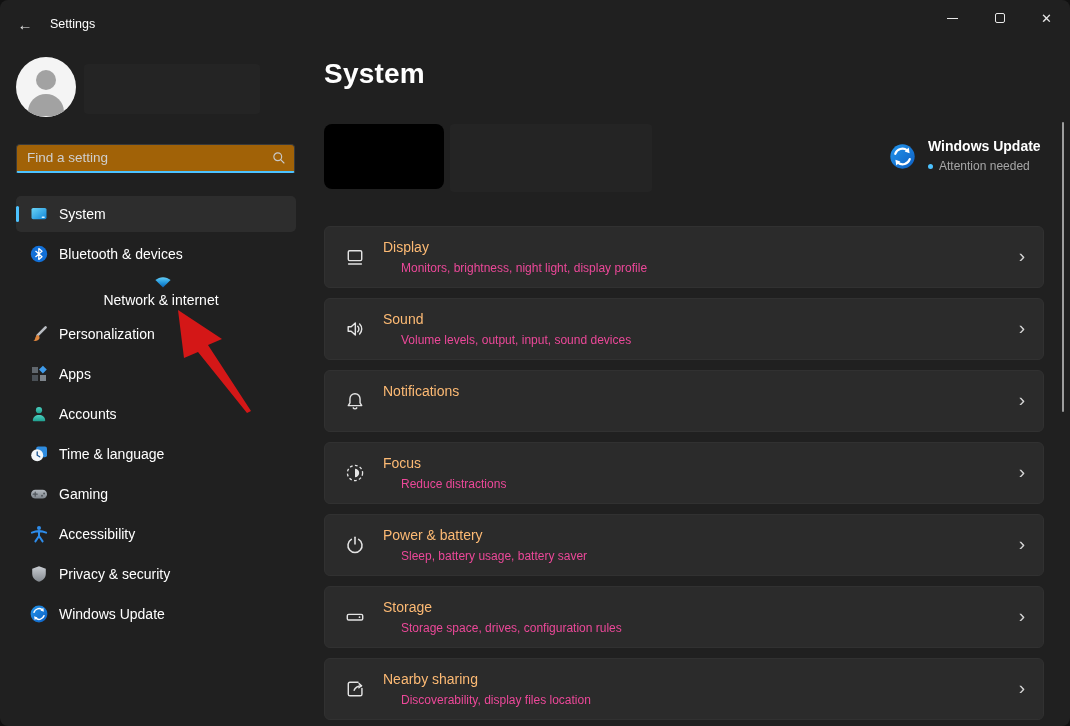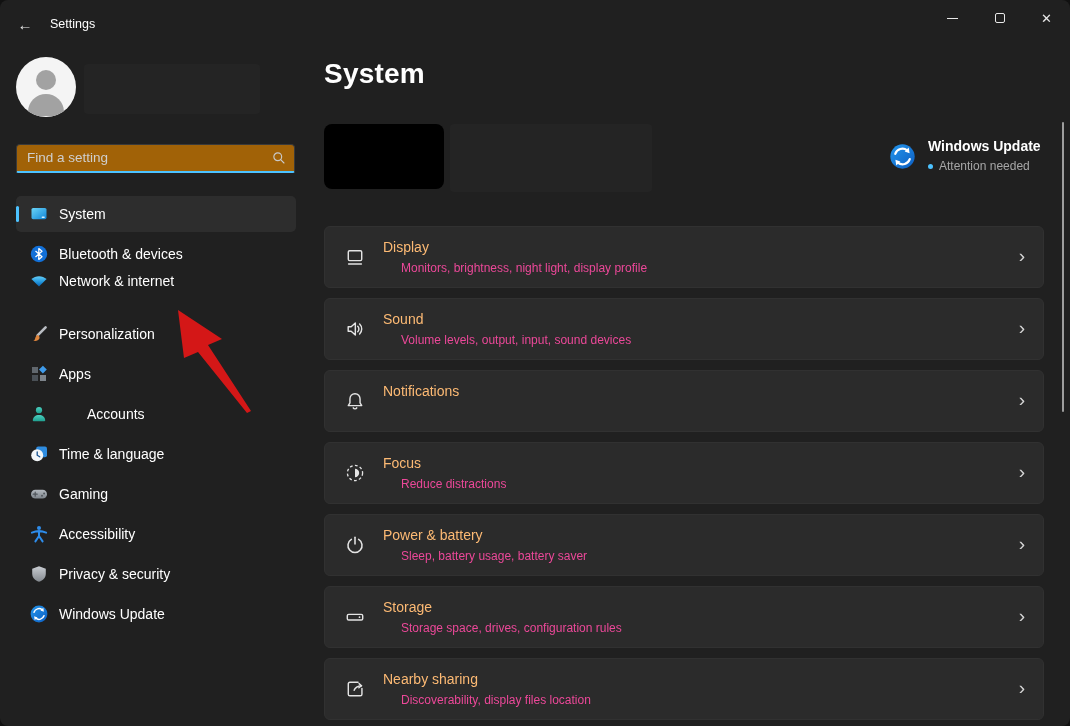--- a/index.html
+++ b/index.html
@@ -145,21 +145,21 @@
   </div>
       <div class="nav-item" style="top: 236px;">
     <span class="nav-icon">
           <svg viewBox="0 0 20 20">
             <circle cx="10" cy="10" r="8.2" fill="#1270d8"></circle>
             <path d="M9.8 4.6 L13 7.3 L6.8 12.7 M6.8 7.3 L13 12.7 L9.8 15.4 L9.8 4.6" stroke="#fff" stroke-width="1.25" fill="none" stroke-linejoin="round" stroke-linecap="round"></path>
           </svg>
         </span>
     <span class="nav-label">Bluetooth &amp; devices</span>
   </div>
-      <div class="nav-item" style="top: 263px;">
+      <div class="nav-item" style="top: 272px; flex-direction: column;">
     <span class="nav-icon">
           <svg viewBox="0 0 20 20">
             <defs>
               <linearGradient id="gnet" x1="0" y1="0" x2="0" y2="1">
                 <stop offset="0" stop-color="#64cdf6"></stop>
                 <stop offset="0.55" stop-color="#2196dd"></stop>
                 <stop offset="1" stop-color="#0b5fae"></stop>
               </linearGradient>
             </defs>
             <path d="M10 15.6 L2.4 8.1 C6.6 4.2 13.4 4.2 17.6 8.1 Z" fill="url(#gnet)"></path>
@@ -180,21 +180,21 @@
     <span class="nav-icon">
           <svg viewBox="0 0 20 20">
             <rect x="3" y="3" width="6" height="6" fill="#61676d"></rect>
             <rect x="3" y="11" width="6" height="6" fill="#4a5056"></rect>
             <rect x="11" y="11" width="6" height="6" fill="#7d848b"></rect>
             <polygon points="13.9,1.7 17.8,5.6 13.9,9.5 10,5.6" fill="#3f9bea"></polygon>
           </svg>
         </span>
     <span class="nav-label">Apps</span>
   </div>
-      <div class="nav-item" style="top: 396px; gap: 28px;">
+      <div class="nav-item" style="top: 396px;">
     <span class="nav-icon">
           <svg viewBox="0 0 20 20">
             <defs>
               <linearGradient id="gacct" x1="0" y1="0" x2="0" y2="1">
                 <stop offset="0" stop-color="#4ad0c0"></stop>
                 <stop offset="1" stop-color="#1f9e8e"></stop>
               </linearGradient>
             </defs>
             <circle cx="10" cy="6.2" r="3.1" fill="url(#gacct)"></circle>
             <path d="M3.8 16.6 C3.8 13.1 6.6 11.1 10 11.1 C13.4 11.1 16.2 13.1 16.2 16.6 C16.2 17.1 15.9 17.3 15.4 17.3 L4.6 17.3 C4.1 17.3 3.8 17.1 3.8 16.6 Z" fill="url(#gacct)"></path>

